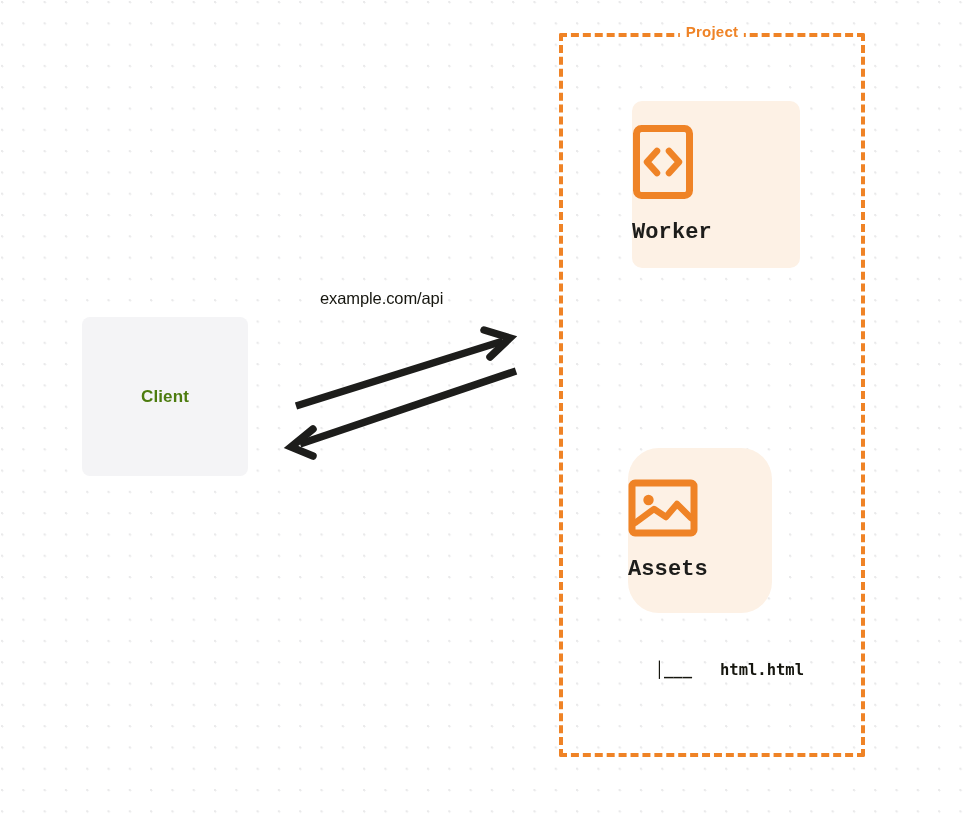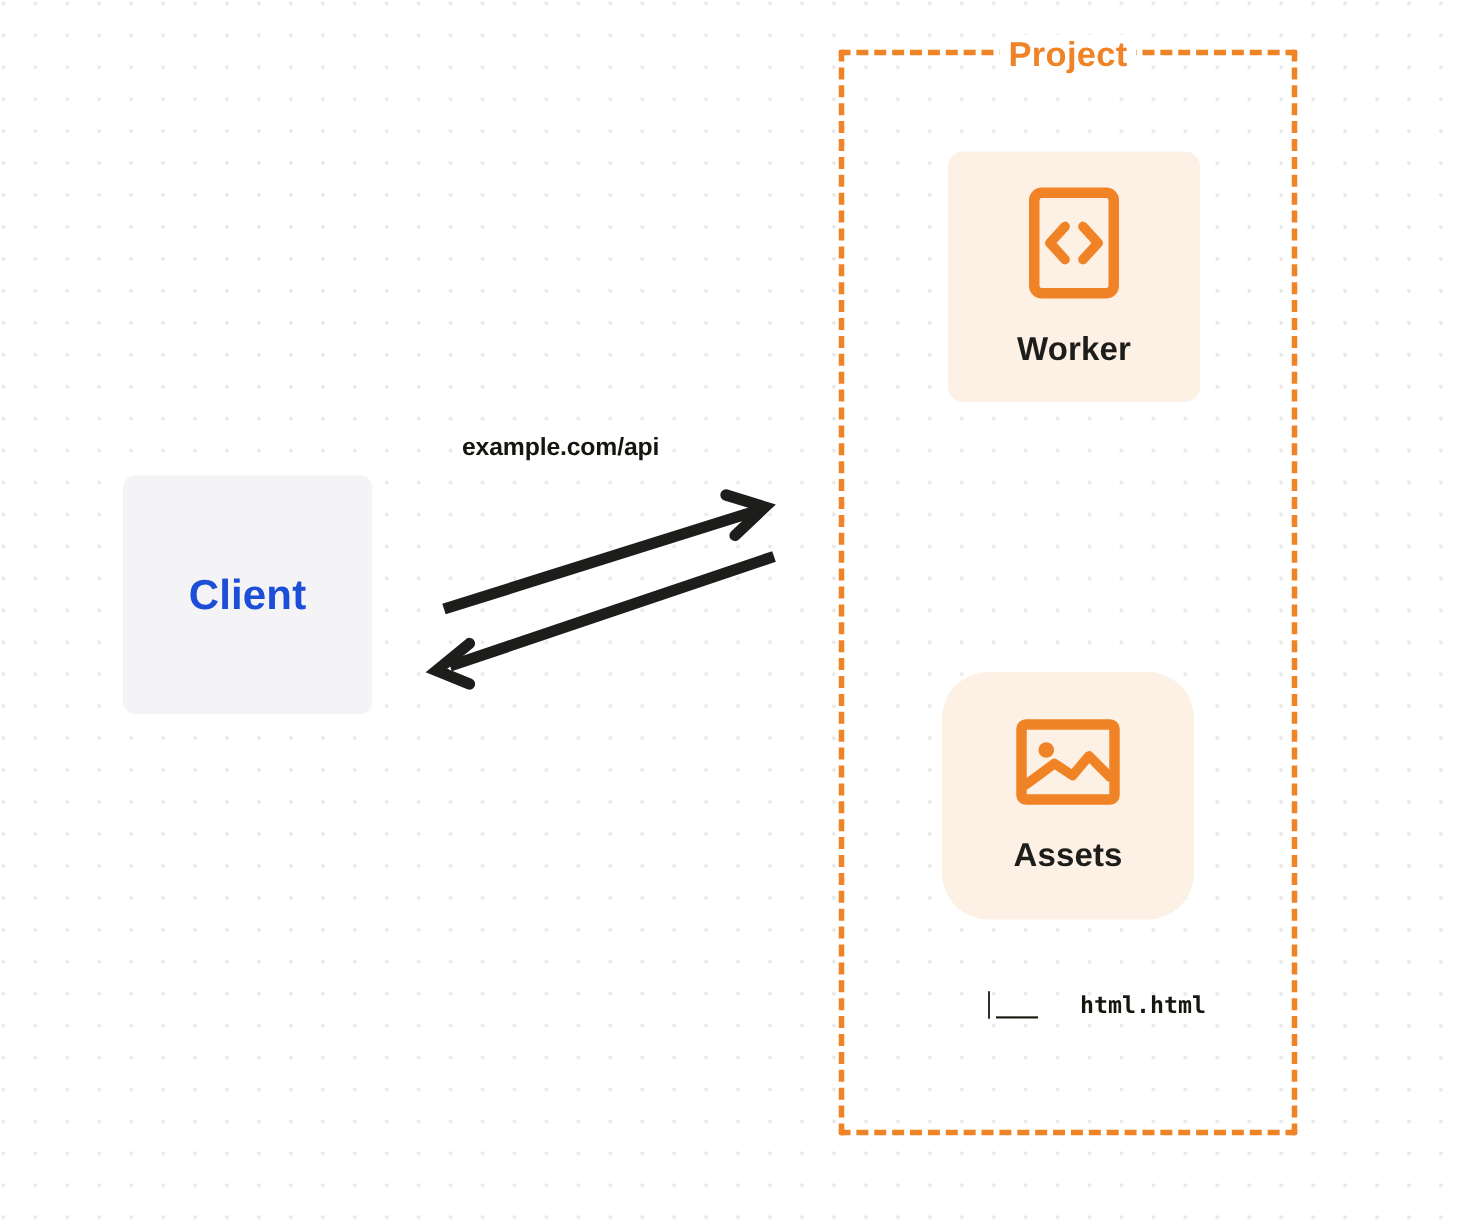--- a/index.html
+++ b/index.html
@@ -32,42 +32,42 @@
     top: 317px;
     width: 166px;
     height: 159px;
     background: #f4f4f6;
     border-radius: 8px;
     display: flex;
     align-items: center;
     justify-content: center;
   }
   .client-label {
-    font-size: 28px;
-    font-weight: bold;
-    color: #1d4ed8;
+    font-size: 17px;
+    font-weight: bold;
+    color: #4d7c0f;
     letter-spacing: 0.1px;
   }
 
   
   .arrow-layer {
     position: absolute;
     left: 0;
     top: 0;
     width: 980px;
     height: 818px;
     pointer-events: none;
   }
 
   .arrow-label {
     position: absolute;
-    left: 308px;
+    left: 320px;
     top: 289px;
     font-size: 16.5px;
-    font-weight: bold;
+    font-weight: normal;
     color: #16160f;
     letter-spacing: -0.1px;
     white-space: nowrap;
   }
 
   
   .project-container {
     position: absolute;
     left: 559px;
     top: 33px;
@@ -78,47 +78,48 @@
     border-radius: 2px;
     background: transparent;
   }
   .project-title {
     position: absolute;
     left: 50%;
     top: -14px;
     transform: translateX(-50%);
     background: #ffffff;
     padding: 0 6px;
-    font-size: 23px;
+    font-size: 15px;
     font-weight: bold;
     color: #ef8326;
     letter-spacing: 0.2px;
     white-space: nowrap;
   }
 
   
   .inner-node {
     position: absolute;
     background: #fdf1e5;
     border-radius: 10px;
     display: flex;
     flex-direction: column;
-    align-items: center;
+    align-items: flex-start;
     justify-content: center;
+    font-family: Liberation Mono, monospace;
   }
   .node-worker {
     left: 632px;
     top: 101px;
     width: 168px;
     height: 167px;
   }
   .node-assets {
     left: 628px;
     top: 448px;
-    width: 168px;
+    width: 144px;
     height: 165px;
     border-radius: 31px;
   }
   .node-icon {
     display: block;
     margin-bottom: 15px;
   }
   .node-label {
     font-size: 22px;
     font-weight: bold;

